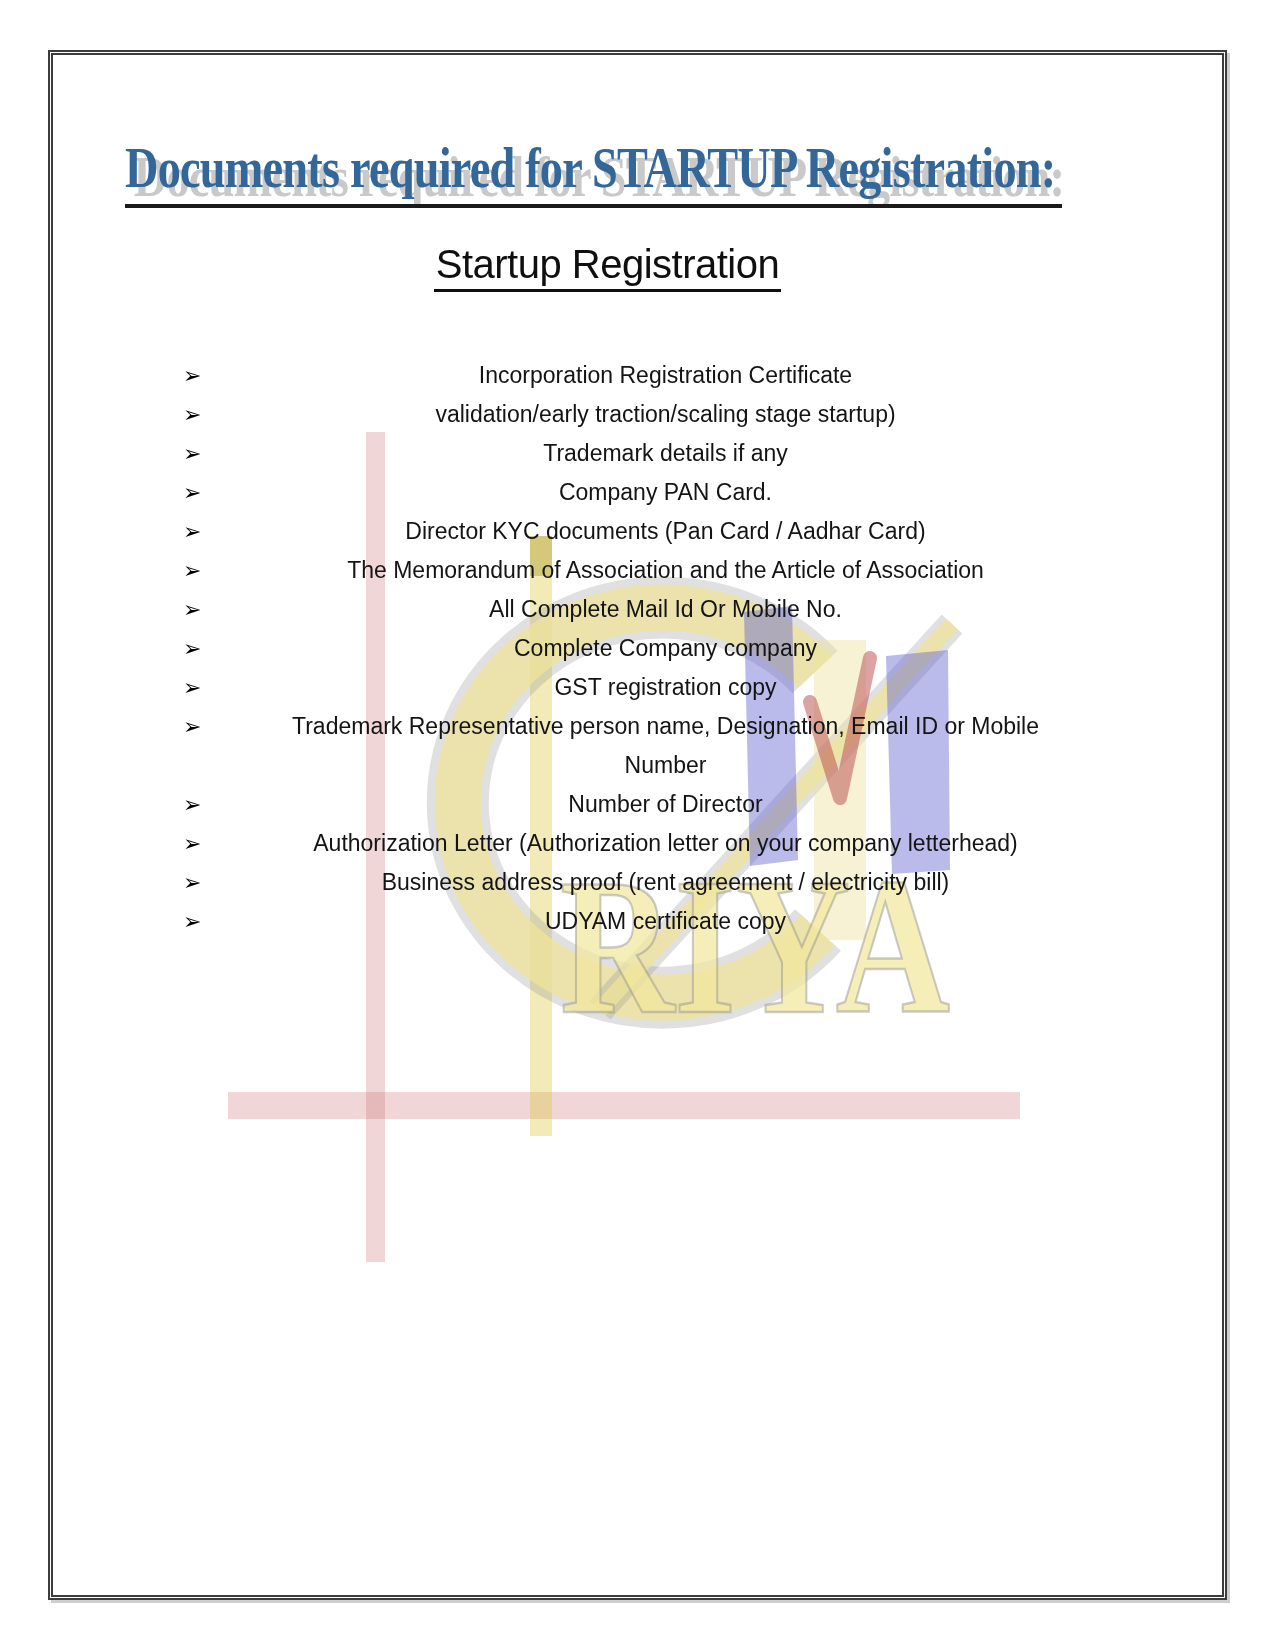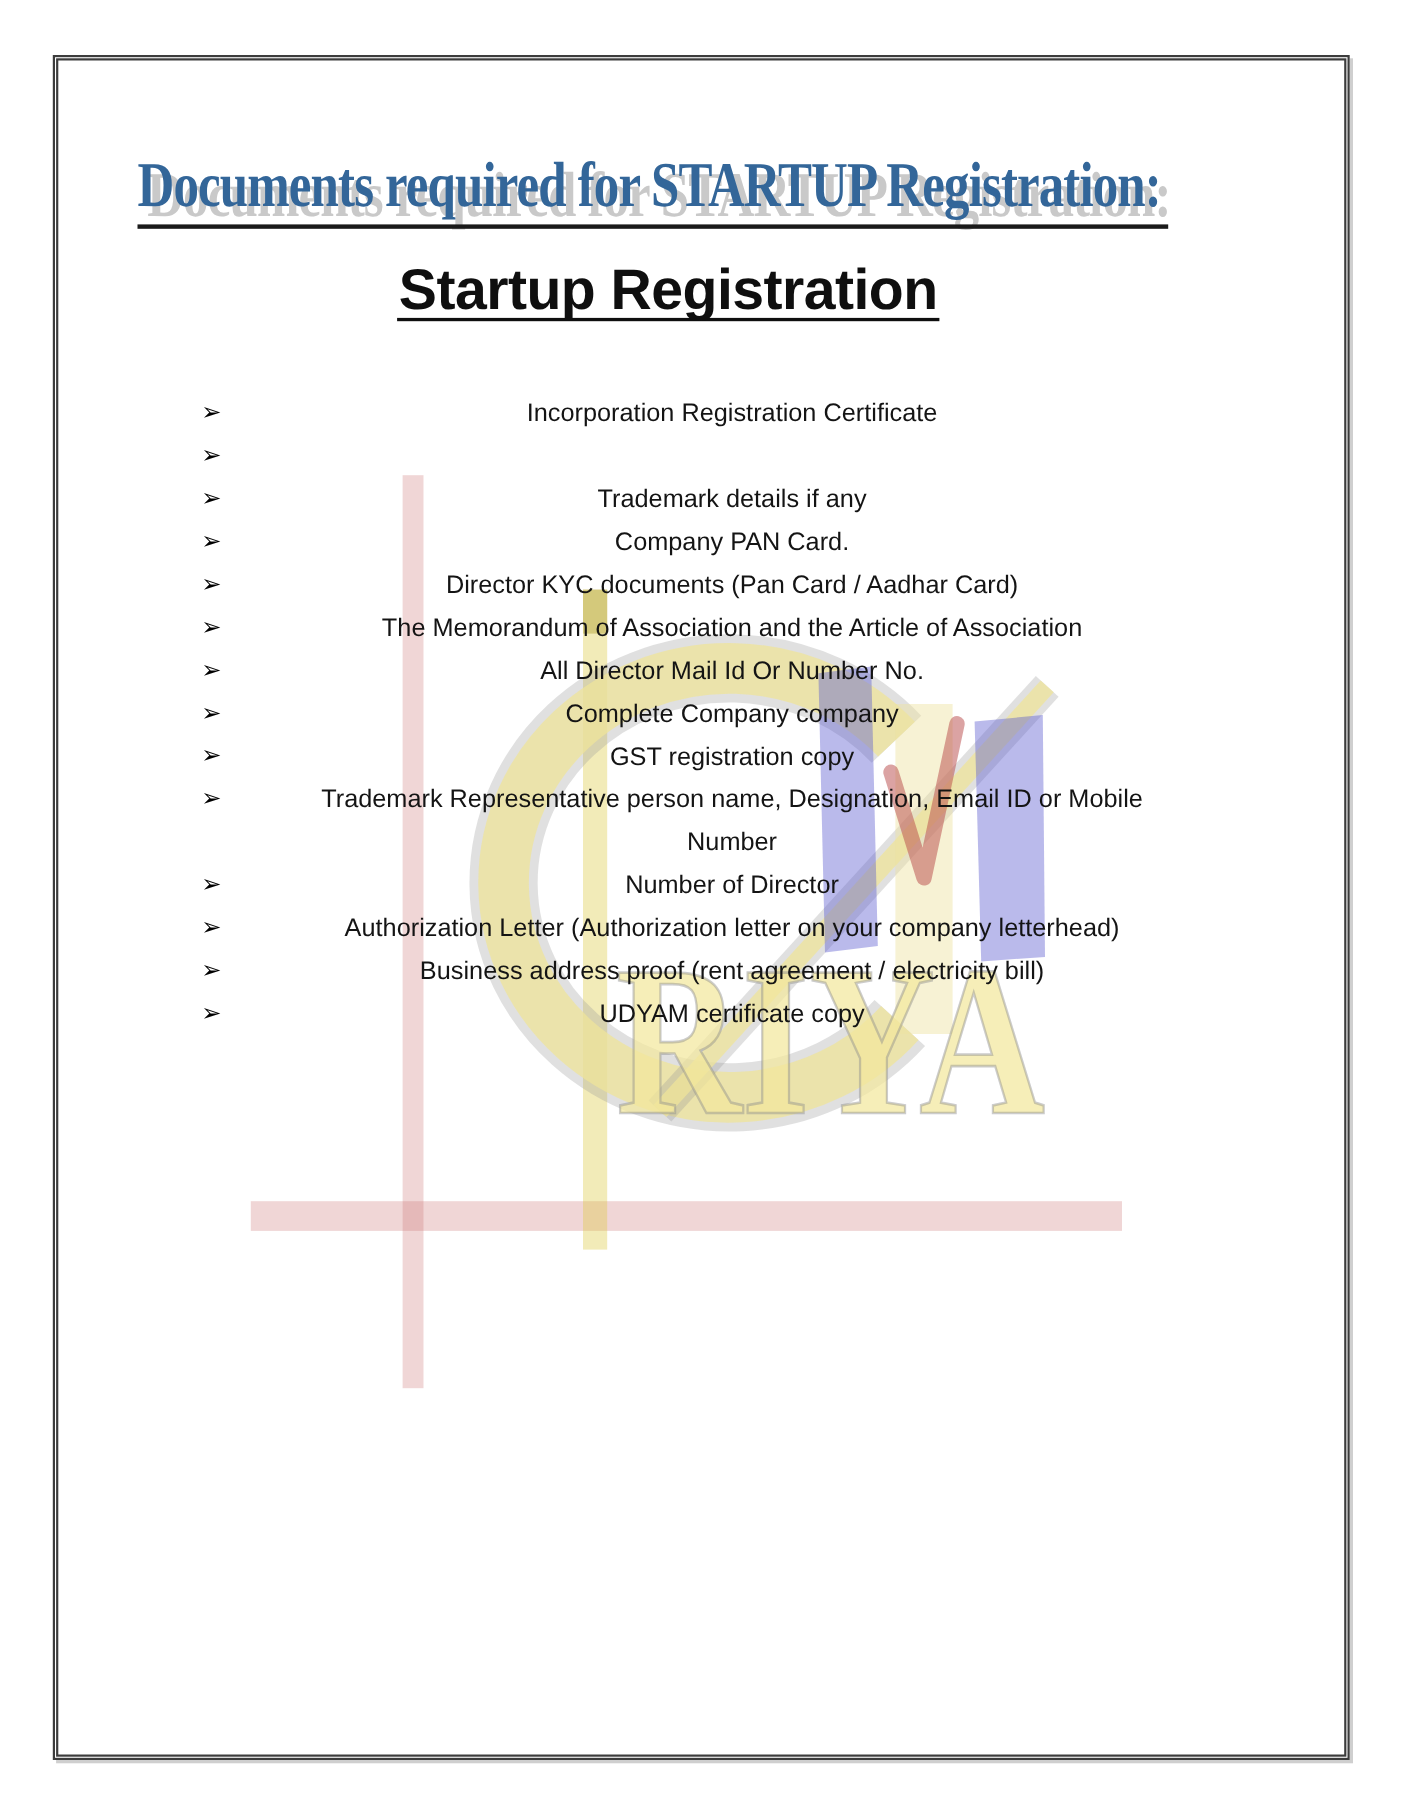--- a/index.html
+++ b/index.html
@@ -28,21 +28,21 @@
     text-shadow:11px 9px 0 #c9c9c9;
     letter-spacing:-1px;
   }
   .title-rule{
     position:absolute;left:125px;top:204px;width:937px;height:4px;background:#1a1a1a;
   }
   .heading-wrap{
     position:absolute;left:125px;top:240px;width:965px;text-align:center;
   }
   .doc-heading{
-    display:inline-block;font-size:52px;font-weight:bold;color:#0f0f0f;
+    display:inline-block;font-size:40px;font-weight:normal;color:#0f0f0f;
     line-height:48px;border-bottom:3px solid #0f0f0f;padding:0 2px 1px 2px;
     letter-spacing:-0.5px;
   }
   .doc-list{
     position:absolute;left:183px;top:356px;width:920px;
   }
   .list-item{display:flex;align-items:flex-start;}
   .bullet{
     flex:0 0 45px;width:45px;font-size:22px;line-height:39px;color:#000;
     font-family:"DejaVu Sans",sans-serif;
@@ -97,20 +97,21 @@
     <div class="doc-list">
         <div class="list-item">
           <span class="bullet">➢</span>
           <div class="item-text">
             <div class="item-line">Incorporation Registration Certificate</div>
           </div>
         </div>
         <div class="list-item">
           <span class="bullet">➢</span>
           <div class="item-text">
+            <div class="item-line">validation/early traction/scaling stage startup)</div>
           </div>
         </div>
         <div class="list-item">
           <span class="bullet">➢</span>
           <div class="item-text">
             <div class="item-line">Trademark details if any</div>
           </div>
         </div>
         <div class="list-item">
           <span class="bullet">➢</span>
@@ -126,21 +127,21 @@
         </div>
         <div class="list-item">
           <span class="bullet">➢</span>
           <div class="item-text">
             <div class="item-line">The Memorandum of Association and the Article of Association</div>
           </div>
         </div>
         <div class="list-item">
           <span class="bullet">➢</span>
           <div class="item-text">
-            <div class="item-line">All Director Mail Id Or Number No.</div>
+            <div class="item-line">All Complete Mail Id Or Mobile No.</div>
           </div>
         </div>
         <div class="list-item">
           <span class="bullet">➢</span>
           <div class="item-text">
             <div class="item-line">Complete Company company</div>
           </div>
         </div>
         <div class="list-item">
           <span class="bullet">➢</span>

